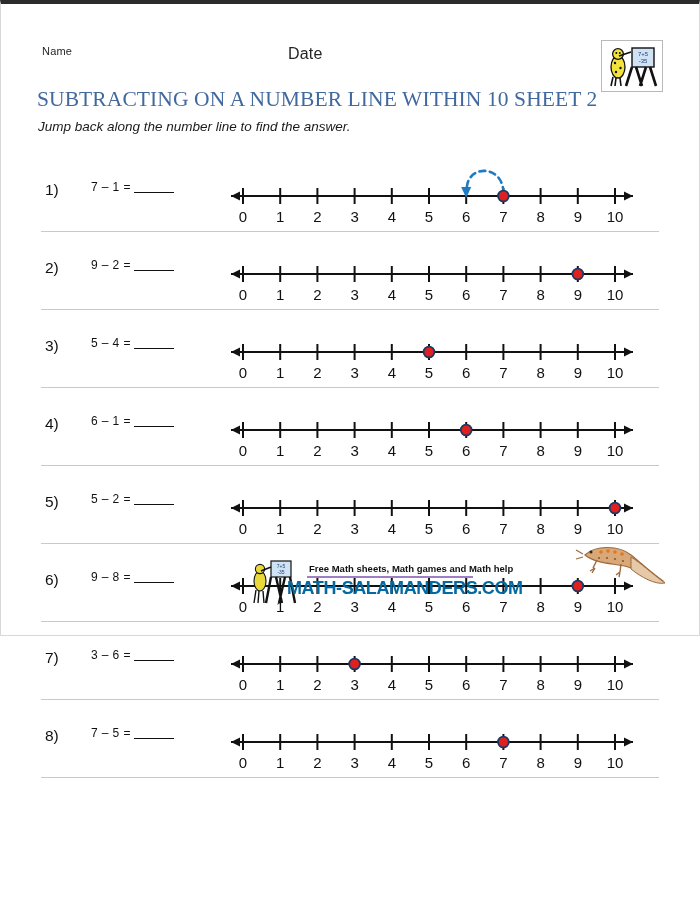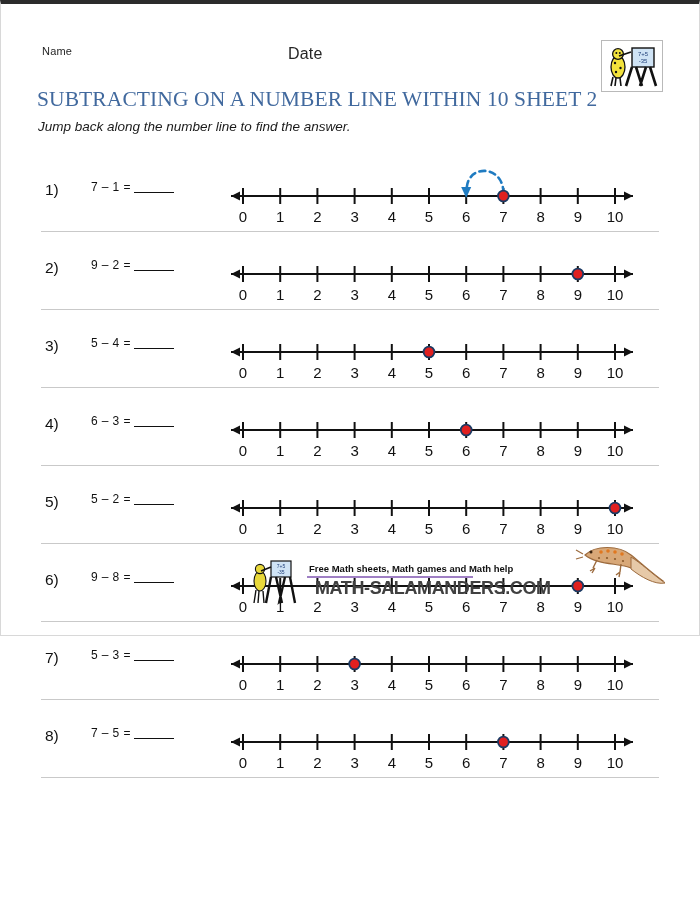--- a/index.html
+++ b/index.html
@@ -142,24 +142,24 @@
     white-space: nowrap;
   }
   .brand-rule {
     position: absolute;
     left: 60px; top: 19px;
     width: 166px; height: 2px;
     background: #9f7fc4;
   }
   .brand-name {
     position: absolute;
-    left: 68px; top: 21px;
+    left: 40px; top: 21px;
     font-size: 18px;
     font-weight: bold;
-    color: #404040;
+    color: #0369a1;
     white-space: nowrap;
     letter-spacing: -.4px;
   }
   .salamander {
     position: absolute;
     right: 28px;
     bottom: 42px;
     width: 96px;
     height: 52px;
   }
@@ -302,21 +302,21 @@
             <text x="358.8" y="56" text-anchor="middle" font-size="15" font-family="'Liberation Sans', sans-serif" fill="#111">9</text>
             <line x1="396" x2="396" y1="22" y2="38" stroke="#111111" stroke-width="2"></line>
             <text x="396" y="56" text-anchor="middle" font-size="15" font-family="'Liberation Sans', sans-serif" fill="#111">10</text>
             <circle cx="210" cy="30" r="5.4" fill="#e02020" stroke="#1b3a63" stroke-width="1.8"></circle>
           </svg>
         </div>
         <div class="row-sep"></div>
       </div>
       <div class="row">
         <div class="q-num">4)</div>
-        <div class="q-expr"><span>6 – 3 =</span><span class="q-blank"></span></div>
+        <div class="q-expr"><span>6 – 1 =</span><span class="q-blank"></span></div>
         <div class="numline">
           <svg width="438" height="62" viewBox="0 0 438 62">
             <path d="M12 30 H414" stroke="#111111" stroke-width="2.2" fill="none"></path>
             <path d="M12 30 L21 25.5 L21 34.5 Z" fill="#111111"></path>
             <path d="M414 30 L405 25.5 L405 34.5 Z" fill="#111111"></path>
             <line x1="24" x2="24" y1="22" y2="38" stroke="#111111" stroke-width="2"></line>
             <text x="24" y="56" text-anchor="middle" font-size="15" font-family="'Liberation Sans', sans-serif" fill="#111">0</text>
             <line x1="61.2" x2="61.2" y1="22" y2="38" stroke="#111111" stroke-width="2"></line>
             <text x="61.2" y="56" text-anchor="middle" font-size="15" font-family="'Liberation Sans', sans-serif" fill="#111">1</text>
             <line x1="98.4" x2="98.4" y1="22" y2="38" stroke="#111111" stroke-width="2"></line>
@@ -407,21 +407,21 @@
             <text x="358.8" y="56" text-anchor="middle" font-size="15" font-family="'Liberation Sans', sans-serif" fill="#111">9</text>
             <line x1="396" x2="396" y1="22" y2="38" stroke="#111111" stroke-width="2"></line>
             <text x="396" y="56" text-anchor="middle" font-size="15" font-family="'Liberation Sans', sans-serif" fill="#111">10</text>
             <circle cx="358.8" cy="30" r="5.4" fill="#e02020" stroke="#1b3a63" stroke-width="1.8"></circle>
           </svg>
         </div>
         <div class="row-sep"></div>
       </div>
       <div class="row">
         <div class="q-num">7)</div>
-        <div class="q-expr"><span>5 – 3 =</span><span class="q-blank"></span></div>
+        <div class="q-expr"><span>3 – 6 =</span><span class="q-blank"></span></div>
         <div class="numline">
           <svg width="438" height="62" viewBox="0 0 438 62">
             <path d="M12 30 H414" stroke="#111111" stroke-width="2.2" fill="none"></path>
             <path d="M12 30 L21 25.5 L21 34.5 Z" fill="#111111"></path>
             <path d="M414 30 L405 25.5 L405 34.5 Z" fill="#111111"></path>
             <line x1="24" x2="24" y1="22" y2="38" stroke="#111111" stroke-width="2"></line>
             <text x="24" y="56" text-anchor="middle" font-size="15" font-family="'Liberation Sans', sans-serif" fill="#111">0</text>
             <line x1="61.2" x2="61.2" y1="22" y2="38" stroke="#111111" stroke-width="2"></line>
             <text x="61.2" y="56" text-anchor="middle" font-size="15" font-family="'Liberation Sans', sans-serif" fill="#111">1</text>
             <line x1="98.4" x2="98.4" y1="22" y2="38" stroke="#111111" stroke-width="2"></line>

